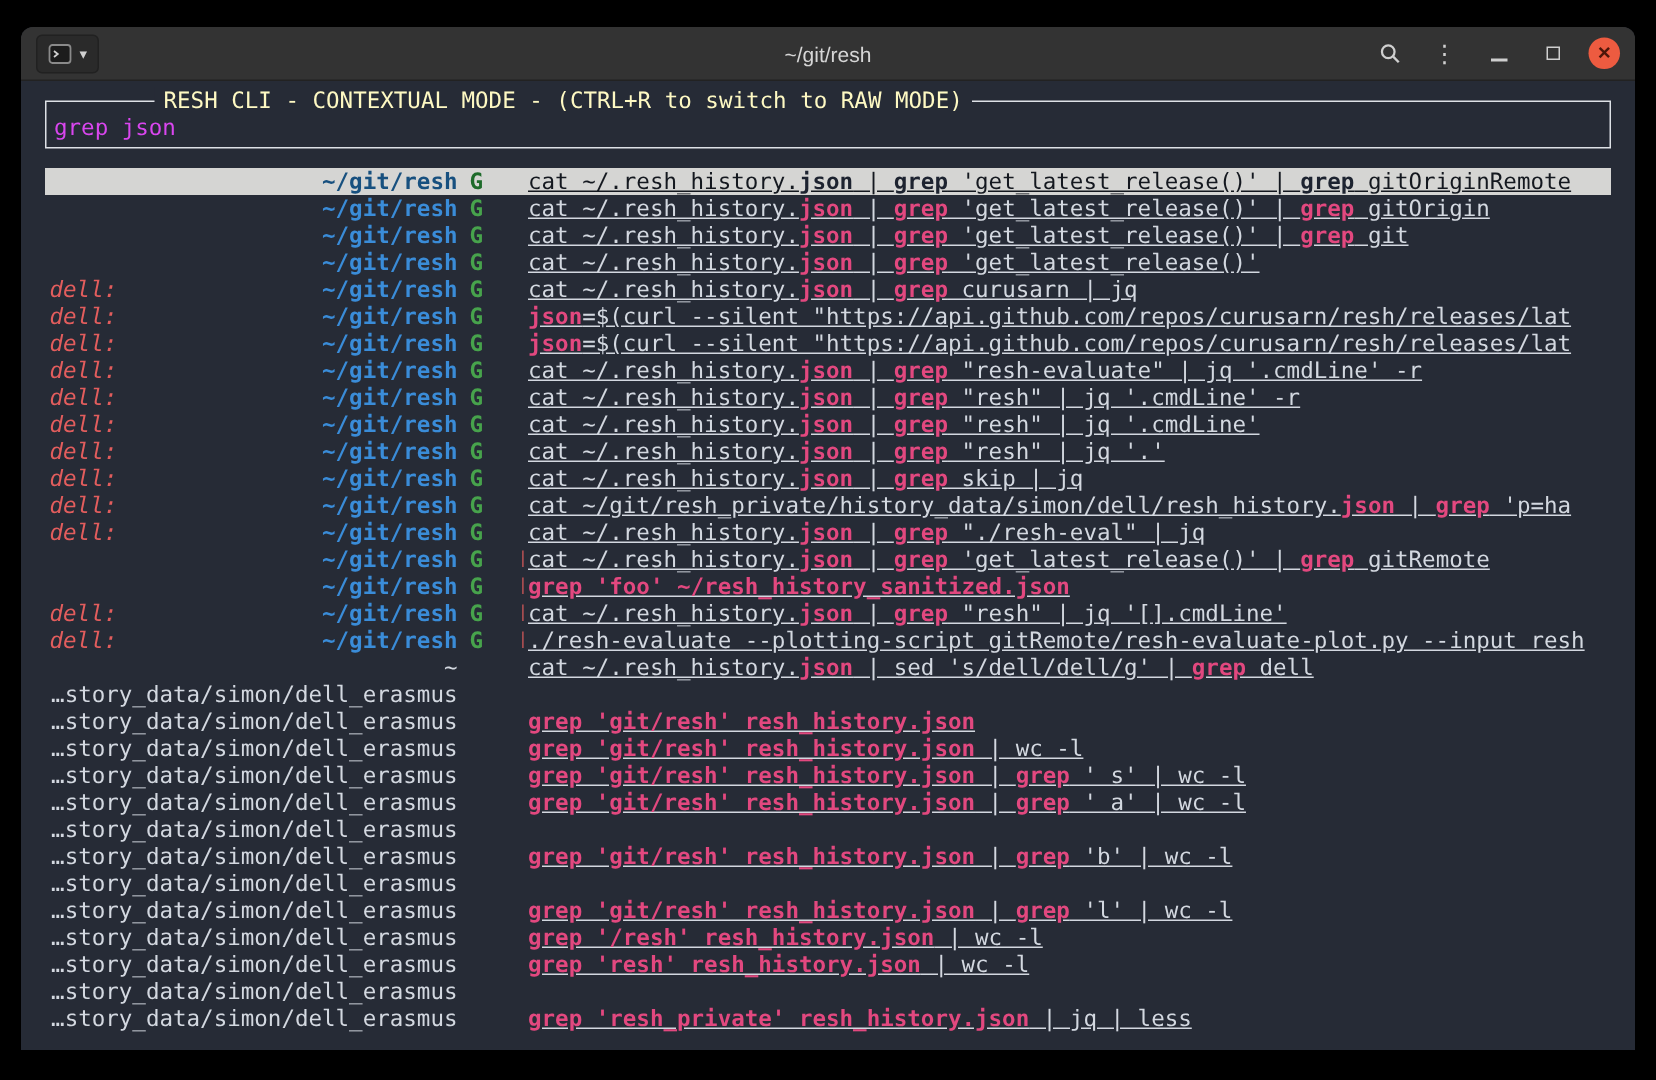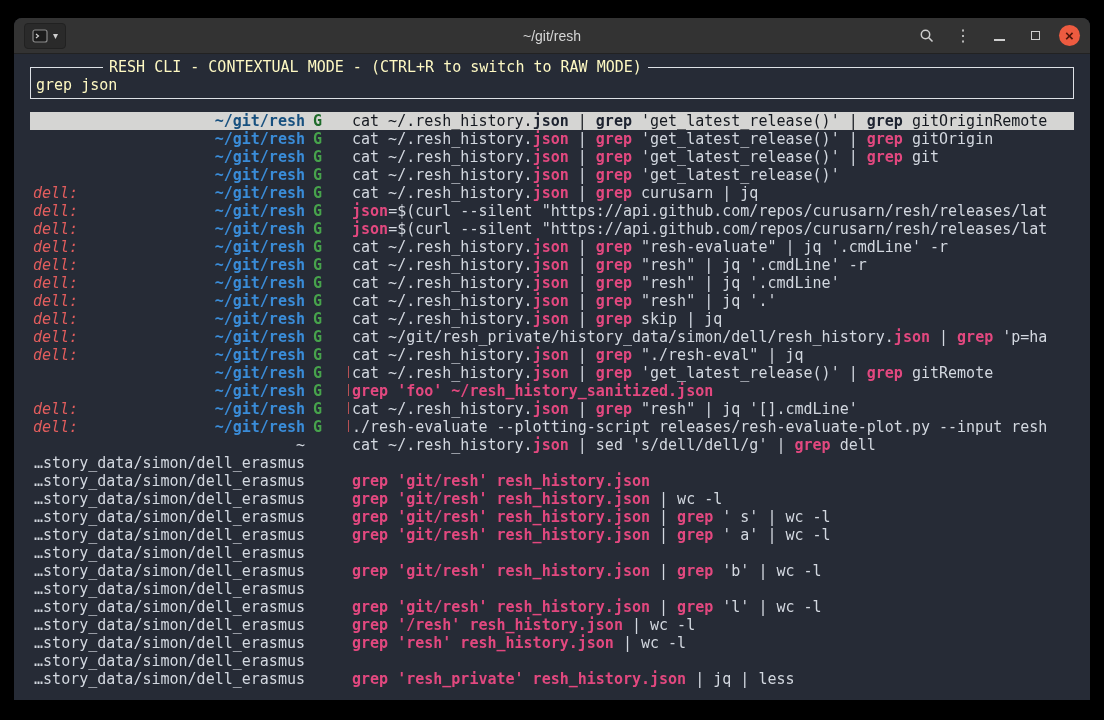--- a/index.html
+++ b/index.html
@@ -25,33 +25,33 @@
   .close-btn { width:21px; height:21px; border-radius:50%; background:#ed5b40; border:none;
                color:#4d160a; font-size:15px; font-weight:bold; line-height:1;
                display:flex; align-items:center; justify-content:center; }
 
   
   .term { font-size:15px; line-height:18px; color:#d3d8e0; }
   .hdr-box { position:relative; margin:13px 16px 0; height:32px; border:1px solid #dde1e6;
              display:flex; align-items:flex-end; padding:0 5px 4px; }
   .hdr-title { position:absolute; top:-10px; left:24px; background:#262b36; padding:0 6px;
                color:#fef9c3; white-space:pre;margin-left:48px; }
-  .query { color:#fef9c3; white-space:pre; }
+  .query { color:#d946ef; white-space:pre; }
 
   .rows { margin-top:13px; }
   .row { display:flex; height:18px; line-height:18px; margin:0 16px; padding-left:3px;
          white-space:pre; }
   .c-left { width:272px; flex:none; display:flex; justify-content:flex-end; overflow:hidden; }
   .host { margin-right:auto; color:#e25d5d;font-style:italic; }
   .dir { color:#d3d8e0; }
   .dir.ctx { color:#3a8cd8; font-weight:bold; }
   .c-flags { width:44px; flex:none; padding-left:8px; overflow:hidden; }
   .fg { color:#47a34c; font-weight:bold; }
   .fe { color:#e25d5d; font-weight:bold;margin-left:16px; }
-  .c-cmd { flex:1; overflow:hidden; margin-left:3px; }
+  .c-cmd { flex:1; overflow:hidden; margin-left:3px;text-decoration:underline; }
   .match { color:#e2487f; font-weight:bold; }
 
   .row.sel { background:#d5d5d3; color:#14181f; }
   .row.sel .c-cmd { color:#14181f; }
   .row.sel .match { color:#1d2330; }
   .row.sel .dir.ctx { color:#17507f; }
   .row.sel .fg { color:#1e6b2a; }
 </style>
 </head>
 <body>
@@ -107,21 +107,21 @@
         <div class="row"><span class="c-left"><span class="host">dell:</span><span class="dir ctx">~/git/resh</span></span><span class="c-flags"><span class="fg">G</span></span><span class="c-cmd"><span>cat ~/.resh_history.</span><span class="match">json</span><span> | </span><span class="match">grep</span><span> "resh-evaluate" | jq '.cmdLine' -r</span></span></div>
         <div class="row"><span class="c-left"><span class="host">dell:</span><span class="dir ctx">~/git/resh</span></span><span class="c-flags"><span class="fg">G</span></span><span class="c-cmd"><span>cat ~/.resh_history.</span><span class="match">json</span><span> | </span><span class="match">grep</span><span> "resh" | jq '.cmdLine' -r</span></span></div>
         <div class="row"><span class="c-left"><span class="host">dell:</span><span class="dir ctx">~/git/resh</span></span><span class="c-flags"><span class="fg">G</span></span><span class="c-cmd"><span>cat ~/.resh_history.</span><span class="match">json</span><span> | </span><span class="match">grep</span><span> "resh" | jq '.cmdLine'</span></span></div>
         <div class="row"><span class="c-left"><span class="host">dell:</span><span class="dir ctx">~/git/resh</span></span><span class="c-flags"><span class="fg">G</span></span><span class="c-cmd"><span>cat ~/.resh_history.</span><span class="match">json</span><span> | </span><span class="match">grep</span><span> "resh" | jq '.'</span></span></div>
         <div class="row"><span class="c-left"><span class="host">dell:</span><span class="dir ctx">~/git/resh</span></span><span class="c-flags"><span class="fg">G</span></span><span class="c-cmd"><span>cat ~/.resh_history.</span><span class="match">json</span><span> | </span><span class="match">grep</span><span> skip | jq</span></span></div>
         <div class="row"><span class="c-left"><span class="host">dell:</span><span class="dir ctx">~/git/resh</span></span><span class="c-flags"><span class="fg">G</span></span><span class="c-cmd"><span>cat ~/git/resh_private/history_data/simon/dell/resh_history.</span><span class="match">json</span><span> | </span><span class="match">grep</span><span> 'p=ha</span></span></div>
         <div class="row"><span class="c-left"><span class="host">dell:</span><span class="dir ctx">~/git/resh</span></span><span class="c-flags"><span class="fg">G</span></span><span class="c-cmd"><span>cat ~/.resh_history.</span><span class="match">json</span><span> | </span><span class="match">grep</span><span> "./resh-eval" | jq</span></span></div>
         <div class="row"><span class="c-left"><span class="host"></span><span class="dir ctx">~/git/resh</span></span><span class="c-flags"><span class="fg">G</span> <span class="fe">E1</span></span><span class="c-cmd"><span>cat ~/.resh_history.</span><span class="match">json</span><span> | </span><span class="match">grep</span><span> 'get_latest_release()' | </span><span class="match">grep</span><span> gitRemote</span></span></div>
         <div class="row"><span class="c-left"><span class="host"></span><span class="dir ctx">~/git/resh</span></span><span class="c-flags"><span class="fg">G</span> <span class="fe">E1</span></span><span class="c-cmd"><span class="match">grep 'foo' ~/resh_history_sanitized.json</span></span></div>
         <div class="row"><span class="c-left"><span class="host">dell:</span><span class="dir ctx">~/git/resh</span></span><span class="c-flags"><span class="fg">G</span> <span class="fe">E5</span></span><span class="c-cmd"><span>cat ~/.resh_history.</span><span class="match">json</span><span> | </span><span class="match">grep</span><span> "resh" | jq '[].cmdLine'</span></span></div>
-        <div class="row"><span class="c-left"><span class="host">dell:</span><span class="dir ctx">~/git/resh</span></span><span class="c-flags"><span class="fg">G</span> <span class="fe">E1</span></span><span class="c-cmd"><span>./resh-evaluate --plotting-script releases/resh-evaluate-plot.py --input resh</span></span></div>
+        <div class="row"><span class="c-left"><span class="host">dell:</span><span class="dir ctx">~/git/resh</span></span><span class="c-flags"><span class="fg">G</span> <span class="fe">E1</span></span><span class="c-cmd"><span>./resh-evaluate --plotting-script gitRemote/resh-evaluate-plot.py --input resh</span></span></div>
         <div class="row"><span class="c-left"><span class="host"></span><span class="dir">~</span></span><span class="c-flags"></span><span class="c-cmd"><span>cat ~/.resh_history.</span><span class="match">json</span><span> | sed 's/dell/dell/g' | </span><span class="match">grep</span><span> dell</span></span></div>
         <div class="row"><span class="c-left"><span class="host"></span><span class="dir">…story_data/simon/dell_erasmus</span></span><span class="c-flags"></span></div>
         <div class="row"><span class="c-left"><span class="host"></span><span class="dir">…story_data/simon/dell_erasmus</span></span><span class="c-flags"></span><span class="c-cmd"><span class="match">grep 'git/resh' resh_history.json</span></span></div>
         <div class="row"><span class="c-left"><span class="host"></span><span class="dir">…story_data/simon/dell_erasmus</span></span><span class="c-flags"></span><span class="c-cmd"><span class="match">grep 'git/resh' resh_history.json</span><span> | wc -l</span></span></div>
         <div class="row"><span class="c-left"><span class="host"></span><span class="dir">…story_data/simon/dell_erasmus</span></span><span class="c-flags"></span><span class="c-cmd"><span class="match">grep 'git/resh' resh_history.json</span><span> | </span><span class="match">grep</span><span> ' s' | wc -l</span></span></div>
         <div class="row"><span class="c-left"><span class="host"></span><span class="dir">…story_data/simon/dell_erasmus</span></span><span class="c-flags"></span><span class="c-cmd"><span class="match">grep 'git/resh' resh_history.json</span><span> | </span><span class="match">grep</span><span> ' a' | wc -l</span></span></div>
         <div class="row"><span class="c-left"><span class="host"></span><span class="dir">…story_data/simon/dell_erasmus</span></span><span class="c-flags"></span></div>
         <div class="row"><span class="c-left"><span class="host"></span><span class="dir">…story_data/simon/dell_erasmus</span></span><span class="c-flags"></span><span class="c-cmd"><span class="match">grep 'git/resh' resh_history.json</span><span> | </span><span class="match">grep</span><span> 'b' | wc -l</span></span></div>
         <div class="row"><span class="c-left"><span class="host"></span><span class="dir">…story_data/simon/dell_erasmus</span></span><span class="c-flags"></span></div>
         <div class="row"><span class="c-left"><span class="host"></span><span class="dir">…story_data/simon/dell_erasmus</span></span><span class="c-flags"></span><span class="c-cmd"><span class="match">grep 'git/resh' resh_history.json</span><span> | </span><span class="match">grep</span><span> 'l' | wc -l</span></span></div>

